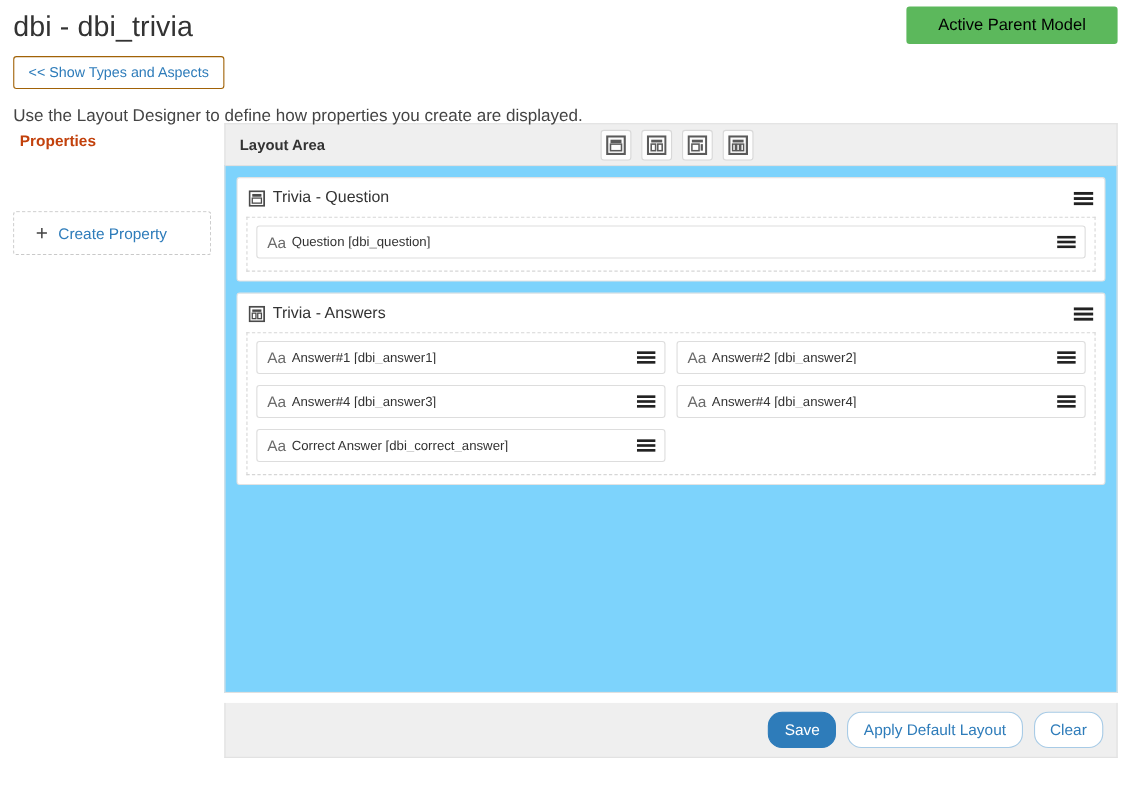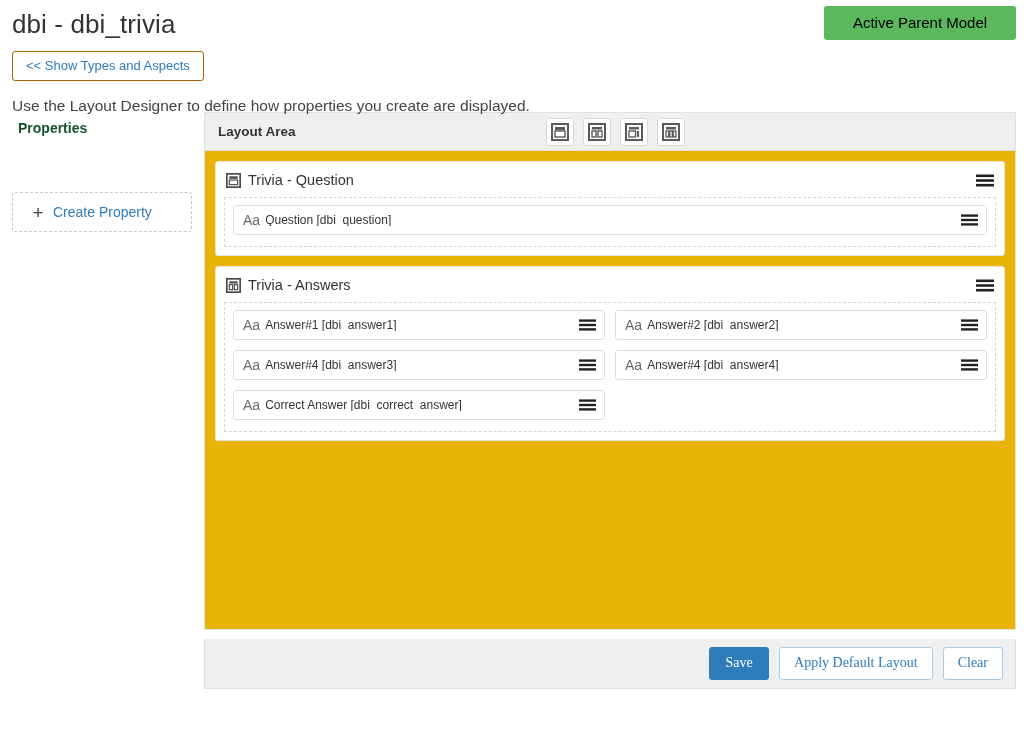--- a/index.html
+++ b/index.html
@@ -68,21 +68,21 @@
     padding: 0 8px 0 12px;
   }
   .props-col {
     width: 180px;
     flex: 0 0 180px;
     padding-top: 8px;
   }
   .props-title {
     font-size: 14px;
     font-weight: bold;
-    color: #14532d;
+    color: #c2410c;
     margin: 0 0 0 6px;
   }
   .create-prop {
     margin-top: 56px;
     border: 1px dashed #c9c9c9;
     border-radius: 3px;
     background: #fff;
     height: 40px;
     display: flex;
     align-items: center;
@@ -130,21 +130,21 @@
     border: 1px solid #d8d8d8;
     border-radius: 3px;
     display: flex; align-items: center; justify-content: center;
     cursor: pointer;
     padding: 0;
   }
   .tool-btn svg { display: block; }
 
   .la-body {
     border: 1px solid #e0e0e0;
-    background: #eab308;
+    background: #7dd3fc;
     height: 480px;
     padding: 10px 10px 0 10px;
     overflow: hidden;
   }
 
   
   .section {
     border: 1px solid #e3e3e3;
     border-radius: 3px;
     background: #fff;
@@ -216,23 +216,23 @@
     border-top: none;
     height: 50px;
     display: flex;
     align-items: center;
     justify-content: flex-end;
     padding: 0 12px;
     gap: 10px;
     margin-top: 9px;
   }
   .btn {
-    font-family: Liberation Serif, serif;
+    font-family: Liberation Sans, sans-serif;
     font-size: 14px;
-    border-radius: 3px;
+    border-radius: 13px;
     padding: 8px 14px 9px 14px;
     cursor: pointer;
     line-height: 1;
   }
   .btn-primary {
     background: #2e7cba;
     border: 1px solid #2e7cba;
     color: #ffffff;
     min-width: 60px;
   }

